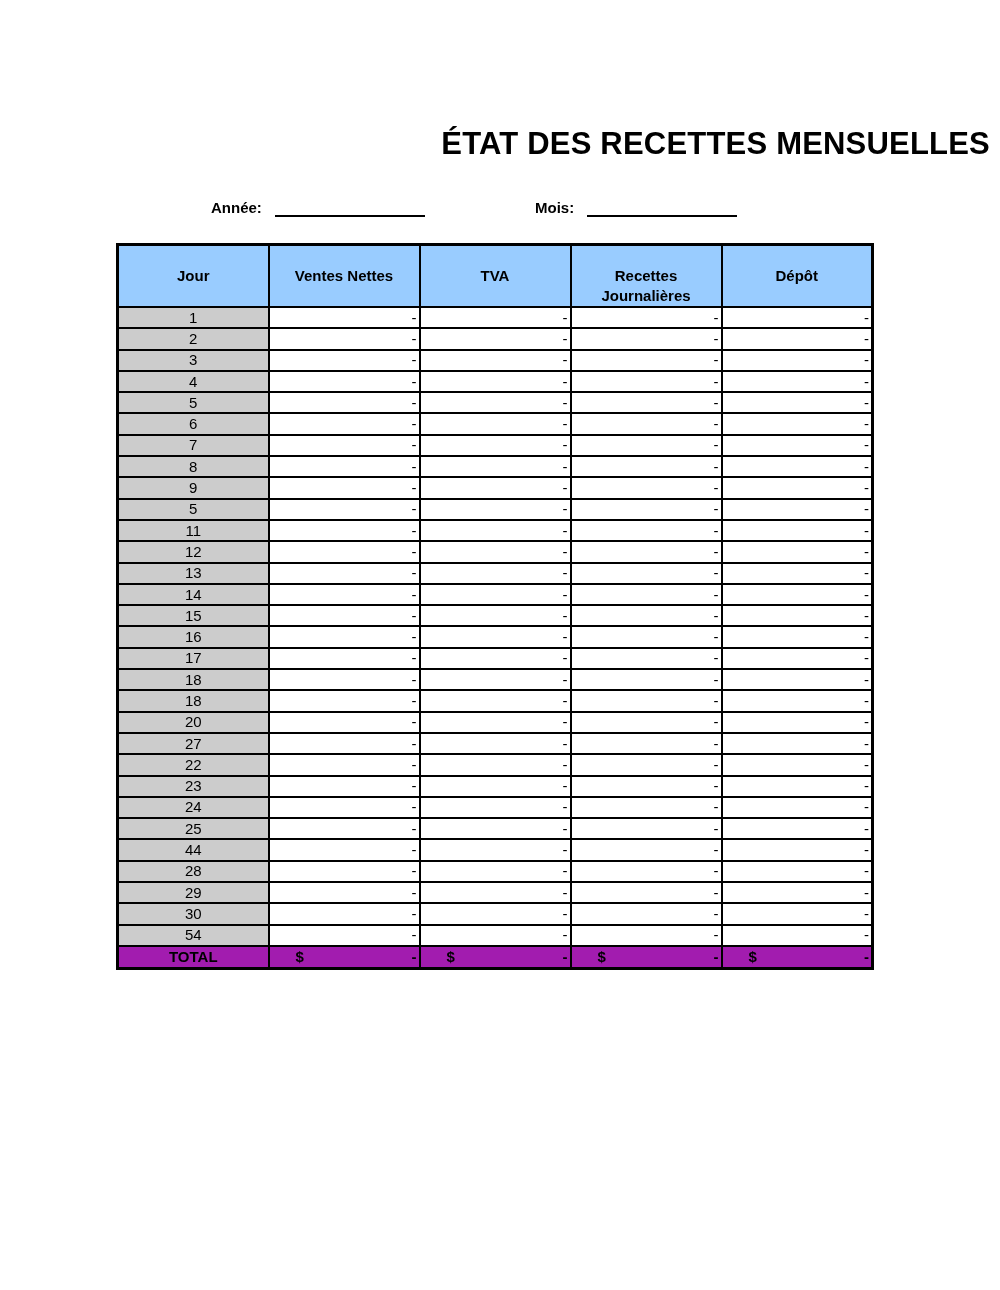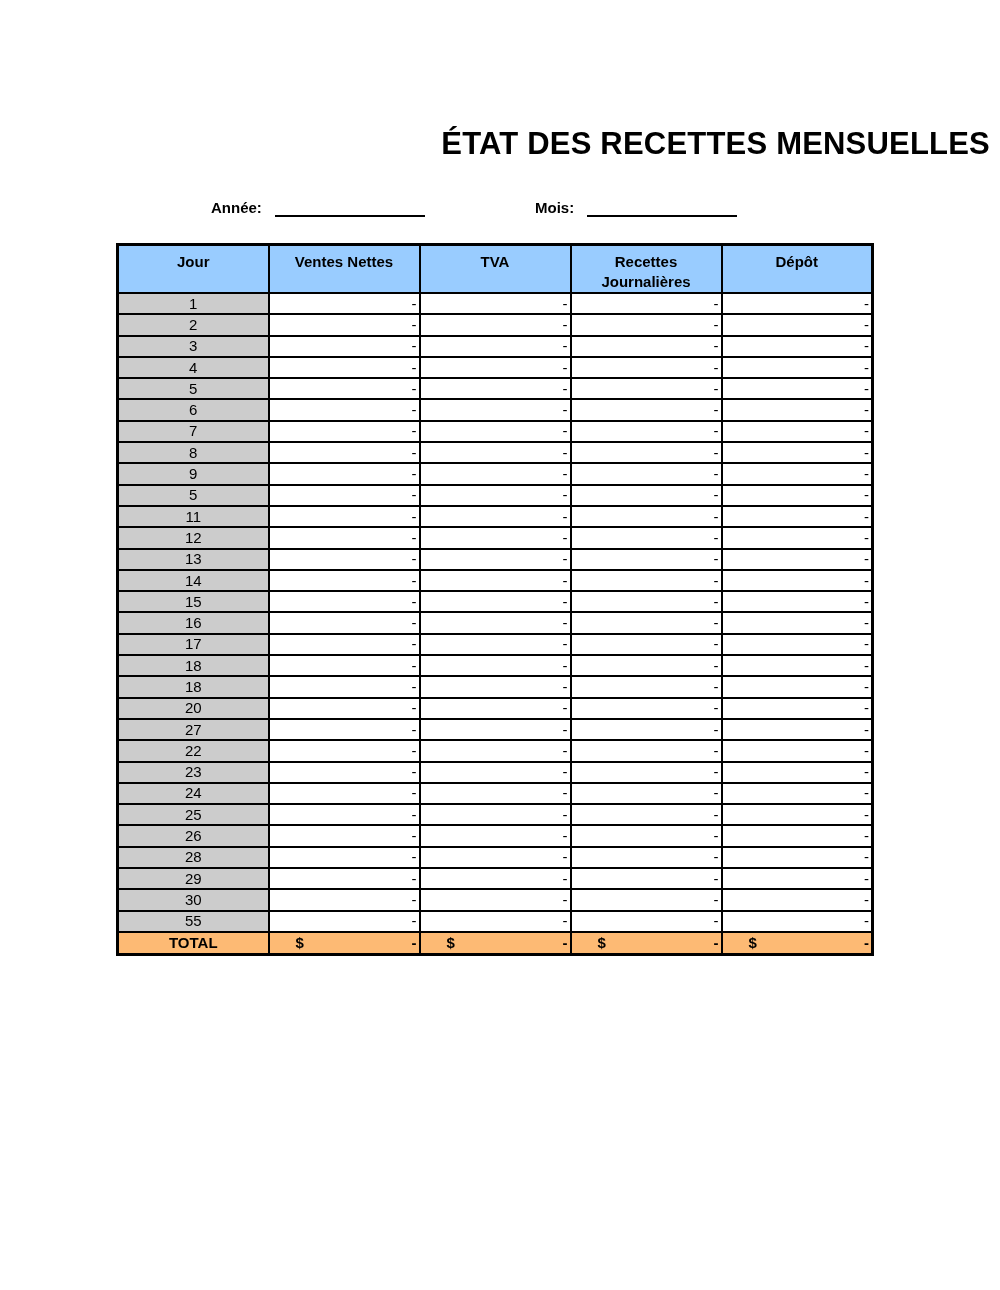--- a/index.html
+++ b/index.html
@@ -4,26 +4,26 @@
 <style>
   html, body { margin:0; padding:0; background:#ffffff; }
   body { width:1000px; height:1290px; position:relative; font-family:"Liberation Sans", sans-serif; color:#000; }
   .title { position:absolute; top:126px; left:0; width:990px; text-align:right; font-size:31px; font-weight:bold; letter-spacing:0.2px; }
   .field { position:absolute; top:197px; font-size:15px; font-weight:bold; display:flex; align-items:center;gap:9px; }
   .field .line { display:inline-block; width:150px; border-bottom:2px solid #000; height:18px; margin-left:4px; }
   .f-annee { left:211px; }
   .f-mois { left:525px;margin-left:10px; }
   table { position:absolute; top:243px; left:116px; border-collapse:collapse; border:3px solid #000; table-layout:fixed; }
   td, th { border:2px solid #000; padding:0; font-size:15px; }
-  th { background:#99ccff; font-weight:bold; height:40px; vertical-align:top; text-align:center; line-height:20px; padding-top:6px; }
+  th { background:#99ccff; font-weight:bold; height:40px; vertical-align:top; text-align:center; line-height:20px; padding-top:20px; }
   col { width:151px; }
   td { height:19.3px; line-height:18px; }
   td.day { background:#cccccc; text-align:center; }
   td.val { background:#ffffff; text-align:right; padding-right:2px; }
-  tr.total td { background:#fdba74; font-weight:bold; height:20px; }
+  tr.total td { background:#a21caf; font-weight:bold; height:20px; }
   tr.total td.tot-label { text-align:center; }
   tr.total td.tot-val { display:table-cell; }
   .tv { display:flex; justify-content:space-between; padding-left:26px; padding-right:2px; }
 </style>
 </head>
 <body>
 
 <div class="title">ÉTAT DES RECETTES MENSUELLES</div>
 
 <div class="field f-annee">
@@ -222,21 +222,21 @@
         <td class="val">-</td>
       </tr>
       <tr>
         <td class="day">25</td>
         <td class="val">-</td>
         <td class="val">-</td>
         <td class="val">-</td>
         <td class="val">-</td>
       </tr>
       <tr>
-        <td class="day">26</td>
+        <td class="day">44</td>
         <td class="val">-</td>
         <td class="val">-</td>
         <td class="val">-</td>
         <td class="val">-</td>
       </tr>
       <tr>
         <td class="day">28</td>
         <td class="val">-</td>
         <td class="val">-</td>
         <td class="val">-</td>
@@ -250,21 +250,21 @@
         <td class="val">-</td>
       </tr>
       <tr>
         <td class="day">30</td>
         <td class="val">-</td>
         <td class="val">-</td>
         <td class="val">-</td>
         <td class="val">-</td>
       </tr>
       <tr>
-        <td class="day">55</td>
+        <td class="day">54</td>
         <td class="val">-</td>
         <td class="val">-</td>
         <td class="val">-</td>
         <td class="val">-</td>
       </tr>
       <tr class="total">
         <td class="tot-label">TOTAL</td>
         <td class="tot-val">
           <div class="tv">
             <span>$</span>

